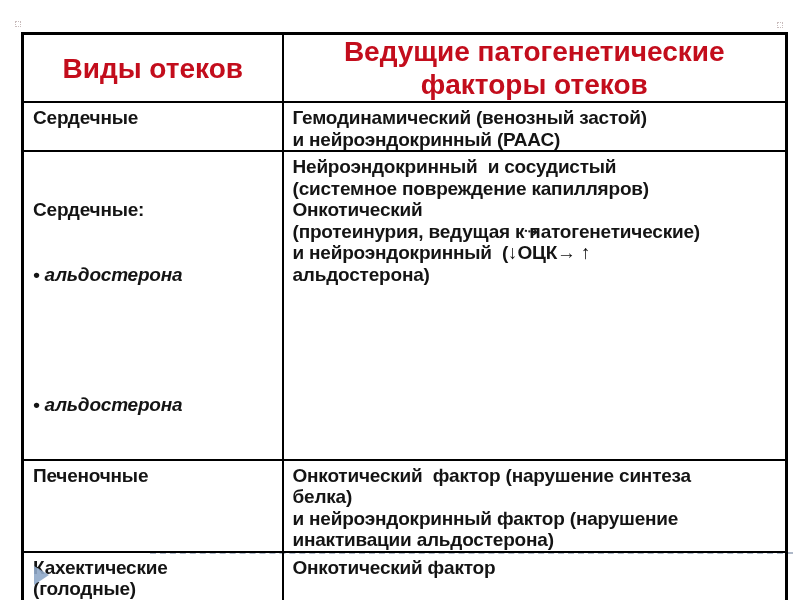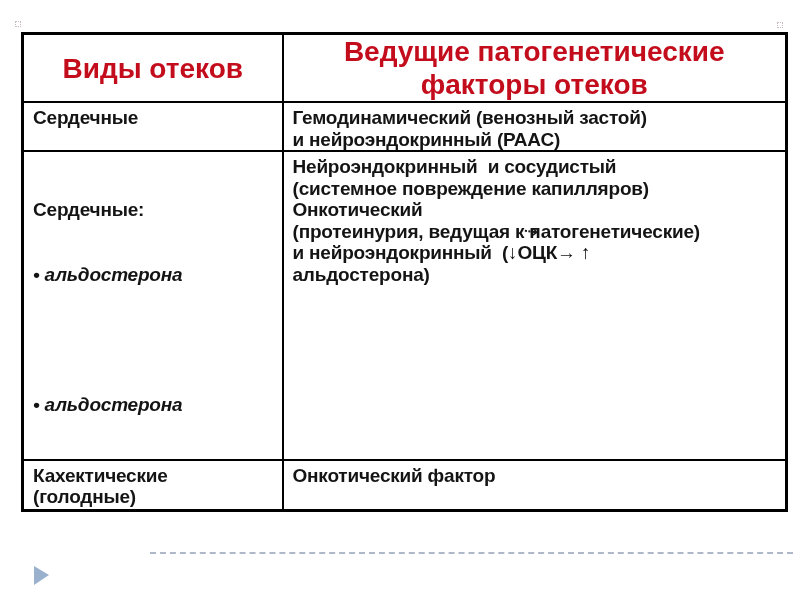--- a/index.html
+++ b/index.html
@@ -97,20 +97,27 @@
           <div class="it">• альдостерона</div>
         </td>
         <td class="pad-top">Нейроэндокринный  и сосудистый
 (системное повреждение капилляров)
 Онкотический
 (протеинурия, ведущая к патогенетические)
 и нейроэндокринный  (↓ОЦК→ ↑
 альдостерона)</td>
       </tr>
 
+      <tr style="height:88px">
+        <td class="type">Печеночные</td>
+        <td>Онкотический  фактор (нарушение синтеза
+белка)
+и нейроэндокринный фактор (нарушение
+инактивации альдостерона)</td>
+      </tr>
 
       <tr style="height:51px">
         <td class="type">Кахектические
 (голодные)</td>
         <td>Онкотический фактор</td>
       </tr>
 
     </tbody>
   </table>
 

